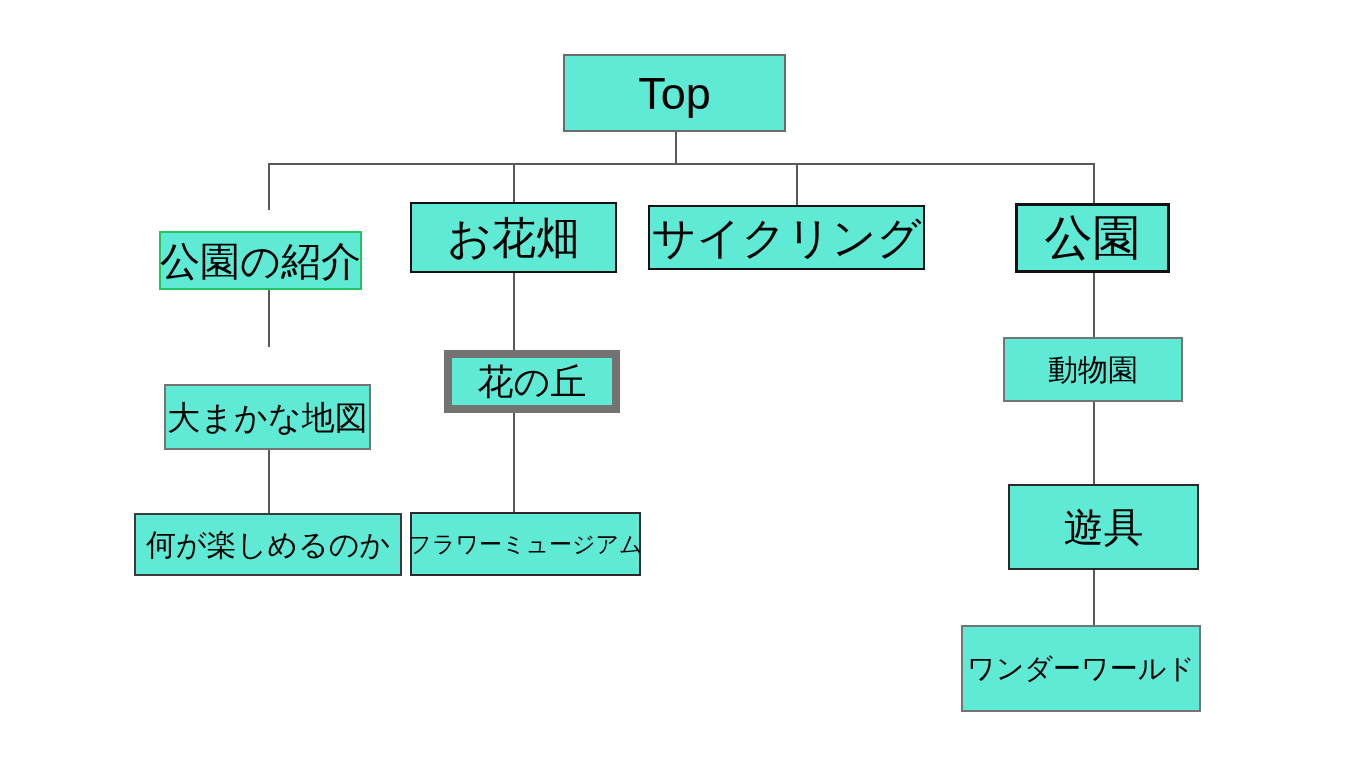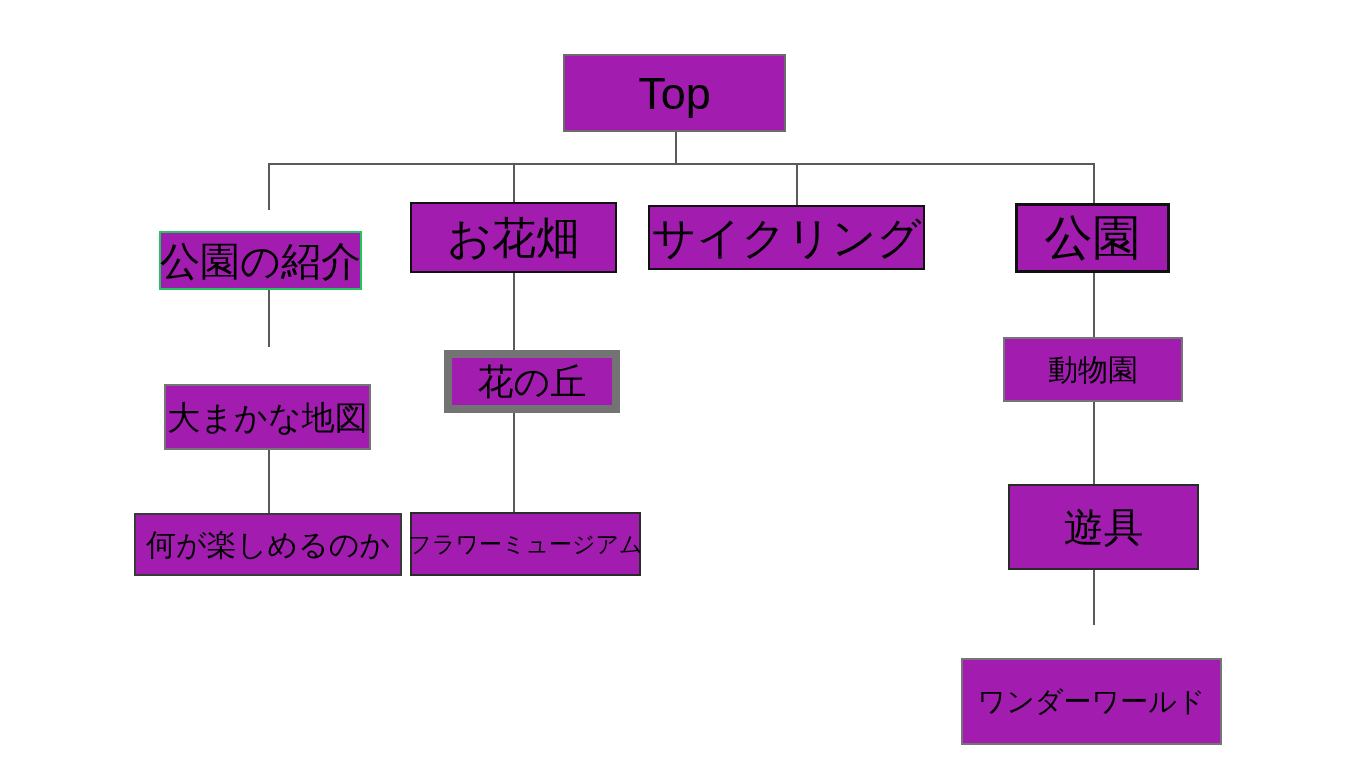--- a/index.html
+++ b/index.html
@@ -11,40 +11,40 @@
     font-family: "Liberation Sans", "DejaVu Sans", sans-serif;
     overflow: hidden;
     color: #000;
   }
   .node {
     position: absolute;
     box-sizing: border-box;
     display: flex;
     align-items: center;
     justify-content: center;
-    background: #a21caf;
+    background: #5eead4;
     white-space: nowrap;
     line-height: 1;
   }
   .vline { position: absolute; width: 1.5px; background: #5a5a5a; }
   .hline { position: absolute; height: 1.5px; background: #5a5a5a; }
 
   
   #node-top           { left: 563px;  top: 54px;  width: 223px; height: 78px; font-size: 45px; border: 2px solid #6b6b6b; }
   #node-park-intro    { left: 159px;  top: 210px; width: 203px; height: 59px; font-size: 40px; border: 2px solid #22c55e; margin-top: 21px; }
   #node-flower-field  { left: 410px;  top: 202px; width: 207px; height: 71px; font-size: 44px; border: 2px solid #111111; }
   #node-cycling       { left: 648px;  top: 205px; width: 277px; height: 65px; font-size: 44px; border: 2px solid #111111; }
   #node-park          { left: 1015px; top: 203px; width: 155px; height: 70px; font-size: 48px; border: 3px solid #111111; }
   #node-rough-map     { left: 164px;  top: 347px; width: 207px; height: 66px; font-size: 33px; border: 2px solid #757575; margin-top: 37px; }
   #node-flower-hill   { left: 444px;  top: 350px; width: 176px; height: 63px; font-size: 36px; border: 8px solid #737373; }
   #node-zoo           { left: 1003px; top: 337px; width: 180px; height: 65px; font-size: 30px; border: 2px solid #757575; }
   #node-what-enjoy    { left: 134px;  top: 513px; width: 268px; height: 63px; font-size: 30px; border: 2px solid #3a3a3a; }
   #node-flower-museum { left: 410px;  top: 512px; width: 231px; height: 64px; font-size: 23px; border: 2px solid #2a2a2a; }
   #node-playground    { left: 1008px; top: 484px; width: 191px; height: 86px; font-size: 40px; border: 2px solid #2a2a2a; }
-  #node-wonder-world  { left: 961px;  top: 625px; width: 261px; height: 87px; font-size: 28px; border: 2px solid #757575; margin-top: 33px; }
+  #node-wonder-world  { left: 961px;  top: 625px; width: 240px; height: 87px; font-size: 28px; border: 2px solid #757575; }
 
   
   #l-top-drop { left: 675px;  top: 132px; height: 31px; }
   #l-bus      { left: 268px;  top: 163px; width: 826px; }
   #l-drop-1   { left: 268px;  top: 163px; height: 47px; }
   #l-drop-2   { left: 513px;  top: 163px; height: 39px; }
   #l-drop-3   { left: 796px;  top: 163px; height: 42px; }
   #l-drop-4   { left: 1093px; top: 163px; height: 40px; }
   #l-chain-1  { left: 268px;  top: 269px; height: 78px; }
   #l-chain-2  { left: 268px;  top: 413px; height: 100px; }

